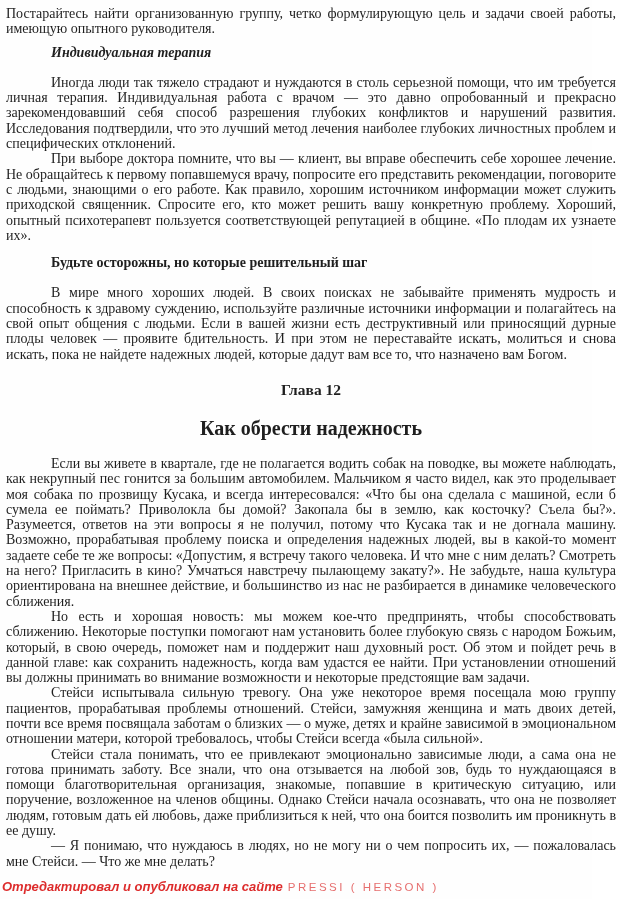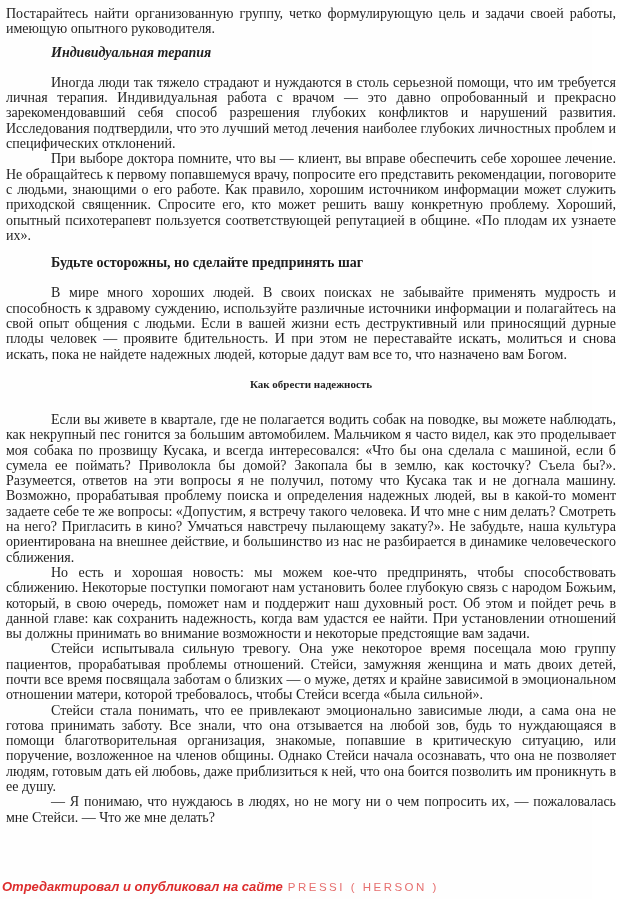--- a/index.html
+++ b/index.html
@@ -53,23 +53,23 @@
   .chapter-number {
     text-align: center;
     font-weight: bold;
     font-size: 15.5px;
     line-height: 17px;
     margin-top: 19px;
   }
   .chapter-title {
     text-align: center;
     font-weight: bold;
-    font-size: 11px;
+    font-size: 20px;
     line-height: 17px;
-    margin-top: 14px;
+    margin-top: 22px;
     margin-bottom: 19px;
   }
   .watermark {
     position: absolute;
     left: 2px;
     top: 877px;
     white-space: nowrap;
     font-family: "Liberation Sans", sans-serif;
     text-align: center;
   }
@@ -95,24 +95,25 @@
   <div class="text-block">
 
     <p>Постарайтесь найти организованную группу, четко формулирующую цель и задачи своей работы, имеющую опытного руководителя.</p>
 
     <h3 class="sub italic first">Индивидуальная терапия</h3>
 
     <p class="ind">Иногда люди так тяжело страдают и нуждаются в столь серьезной помощи, что им требуется личная терапия. Индивидуальная работа с врачом — это давно опробованный и прекрасно зарекомендовавший себя способ разрешения глубоких конфликтов и нарушений развития. Исследования подтвердили, что это лучший метод лечения наиболее глубоких личностных проблем и специфических отклонений.</p>
 
     <p class="ind">При выборе доктора помните, что вы — клиент, вы вправе обеспечить себе хорошее лечение. Не обращайтесь к первому попавшемуся врачу, попросите его представить рекомендации, поговорите с людьми, знающими о его работе. Как правило, хорошим источником информации может служить приходской священник. Спросите его, кто может решить вашу конкретную проблему. Хороший, опытный психотерапевт пользуется соответствующей репутацией в общине. «По плодам их узнаете их».</p>
 
-    <h3 class="sub">Будьте осторожны, но сделайте предпринять шаг</h3>
+    <h3 class="sub">Будьте осторожны, но которые решительный шаг</h3>
 
     <p class="ind">В мире много хороших людей. В своих поисках не забывайте применять мудрость и способность к здравому суждению, используйте различные источники информации и полагайтесь на свой опыт общения с людьми. Если в вашей жизни есть деструктивный или приносящий дурные плоды человек — проявите бдительность. И при этом не переставайте искать, молиться и снова искать, пока не найдете надежных людей, которые дадут вам все то, что назначено вам Богом.</p>
 
+    <div class="chapter-number">Глава 12</div>
 
     <div class="chapter-title">Как обрести надежность</div>
 
     <p class="ind">Если вы живете в квартале, где не полагается водить собак на поводке, вы можете наблюдать, как некрупный пес гонится за большим автомобилем. Мальчиком я часто видел, как это проделывает моя собака по прозвищу Кусака, и всегда интересовался: «Что бы она сделала с машиной, если б сумела ее поймать? Приволокла бы домой? Закопала бы в землю, как косточку? Съела бы?». Разумеется, ответов на эти вопросы я не получил, потому что Кусака так и не догнала машину. Возможно, прорабатывая проблему поиска и определения надежных людей, вы в какой-то момент задаете себе те же вопросы: «Допустим, я встречу такого человека. И что мне с ним делать? Смотреть на него? Пригласить в кино? Умчаться навстречу пылающему закату?». Не забудьте, наша культура ориентирована на внешнее действие, и большинство из нас не разбирается в динамике человеческого сближения.</p>
 
     <p class="ind">Но есть и хорошая новость: мы можем кое-что предпринять, чтобы способствовать сближению. Некоторые поступки помогают нам установить более глубокую связь с народом Божьим, который, в свою очередь, поможет нам и поддержит наш духовный рост. Об этом и пойдет речь в данной главе: как сохранить надежность, когда вам удастся ее найти. При установлении отношений вы должны принимать во внимание возможности и некоторые предстоящие вам задачи.</p>
 
 
     <p class="ind">Стейси испытывала сильную тревогу. Она уже некоторое время посещала мою группу пациентов, прорабатывая проблемы отношений. Стейси, замужняя женщина и мать двоих детей, почти все время посвящала заботам о близких — о муже, детях и крайне зависимой в эмоциональном отношении матери, которой требовалось, чтобы Стейси всегда «была сильной».</p>
 

